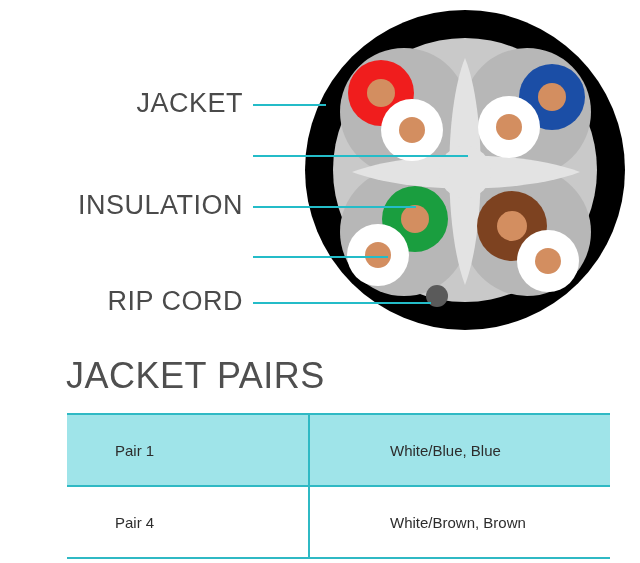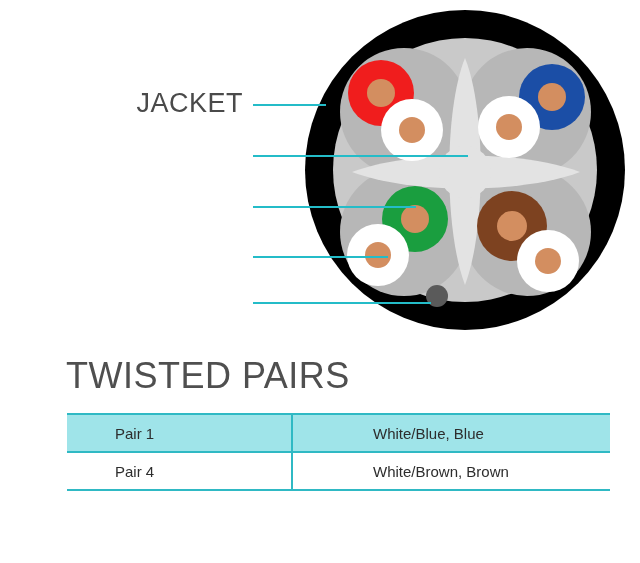--- a/index.html
+++ b/index.html
@@ -45,21 +45,21 @@
   
   .pairs-table{
     position:absolute;
     left:67px;top:413px;
     width:543px;
     border-collapse:collapse;
     table-layout:fixed;
   }
   .pairs-table td{
     height:36px;
-    padding:0;
+    padding:17px;
     font-size:15px;
     color:#2d2d2d;
     font-weight:400;
     border-top:2px solid #2fb9c4;
     border-bottom:2px solid #2fb9c4;
     vertical-align:middle;
   }
   .pairs-table td.c-name{
     width:176px;
     padding-left:48px;
@@ -142,22 +142,24 @@
     <circle cx="437" cy="296" r="11" fill="#5a5a5a"></circle>
   </svg>
 
   <div class="leader" style="left:253px;top:104px;width:73px;"></div>
   <div class="leader" style="left:253px;top:155px;width:215px;"></div>
   <div class="leader" style="left:253px;top:206px;width:163px;"></div>
   <div class="leader" style="left:253px;top:256px;width:135px;"></div>
   <div class="leader" style="left:253px;top:302px;width:178px;"></div>
 
   <div class="label lbl-jacket">JACKET</div>
+  <div class="label lbl-insulation">INSULATION</div>
+  <div class="label lbl-ripcord">RIP CORD</div>
 
-  <div class="section-title">TWISTED PAIRS</div>
+  <div class="section-title">JACKET PAIRS</div>
 
   <table class="pairs-table">
     <tbody>
       <tr class="hl">
         <td class="c-name">Pair 1</td>
         <td class="c-colors">White/Blue, Blue</td>
       </tr>
       <tr class="pl">
         <td class="c-name">Pair 4</td>
         <td class="c-colors">White/Brown, Brown</td>

